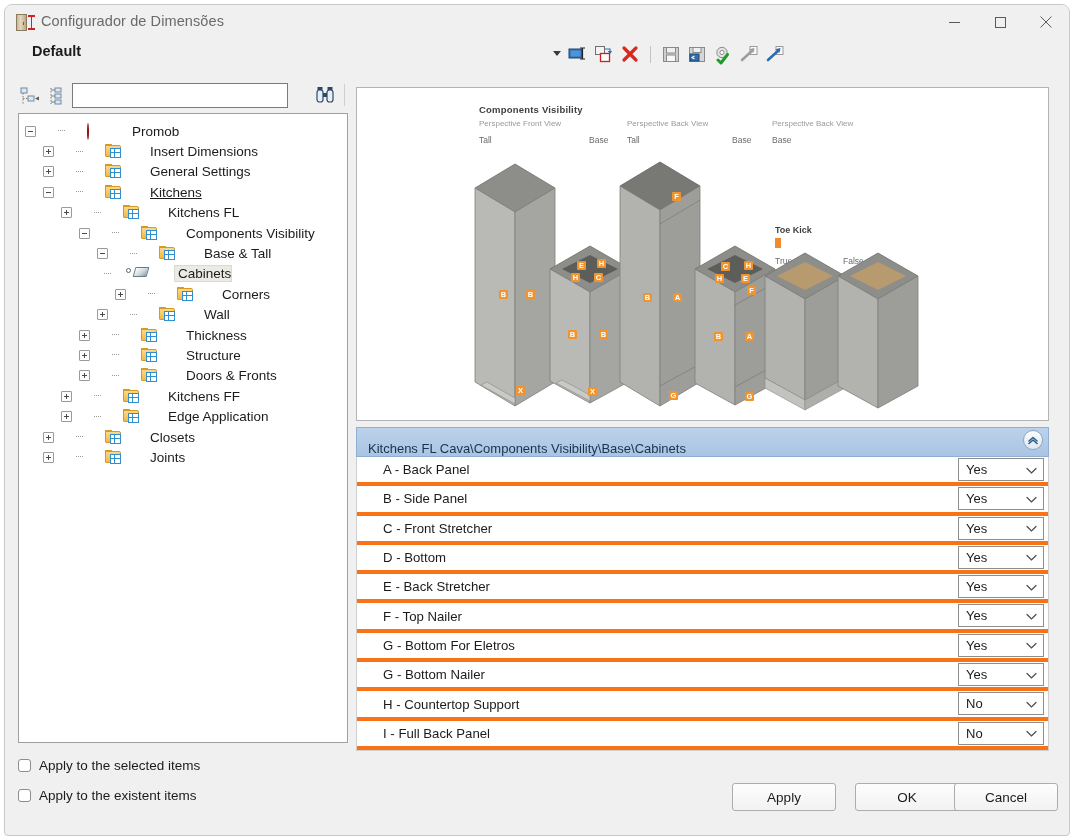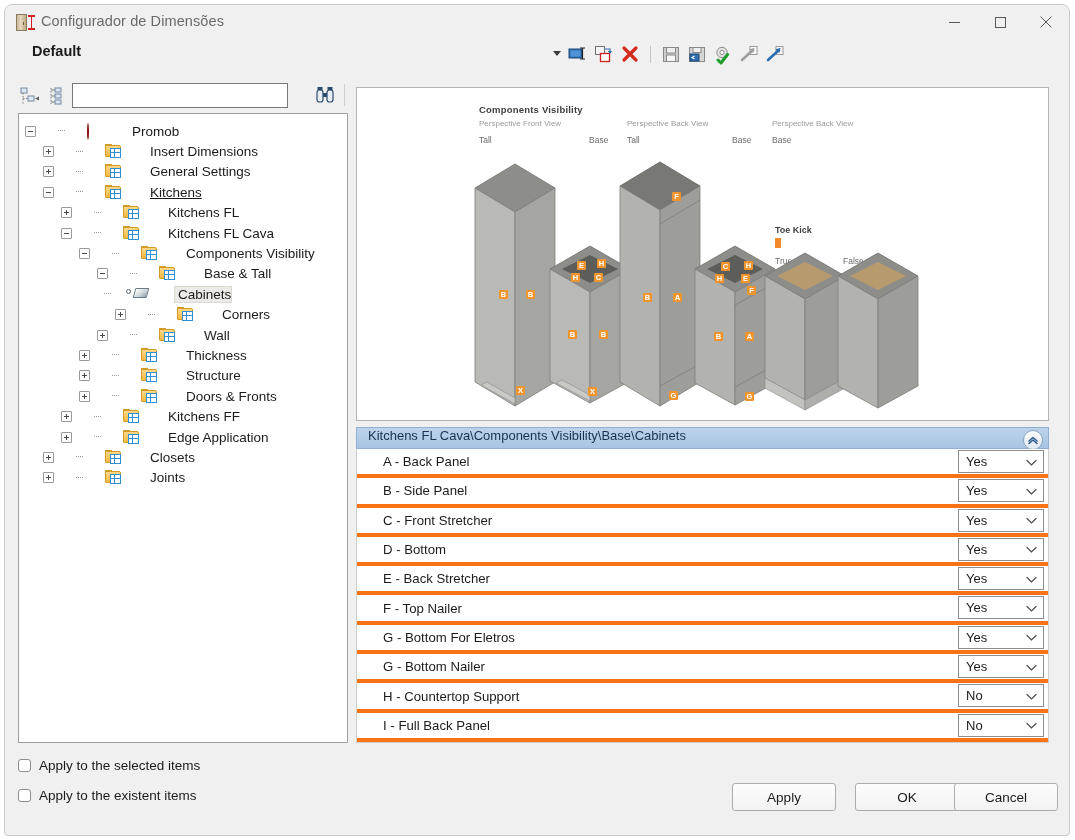--- a/index.html
+++ b/index.html
@@ -173,24 +173,24 @@
   .letter{
     position:absolute;background:#f0952e;color:#fff;font-size:7.5px;font-weight:bold;
     width:9px;height:9px;line-height:9px;text-align:center;border-radius:1px;
   }
   .cab{position:absolute;}
   .cab svg{display:block;}
 
   
   .propwrap{position:absolute;left:351px;top:422px;width:693px;height:289px;}
   .prop-header{
-    position:relative;height:22px;
+    position:relative;height:30px;
     background:linear-gradient(180deg,#bcd2ea 0%,#a9c4e3 100%);
     border:1px solid #8fb0d4;box-sizing:border-box;
-    display:flex;align-items:flex-start;
+    display:flex;align-items:flex-end;
   }
   .prop-header .ptitle{font-size:13px;color:#17334f;padding-left:11px;}
   .collapse-btn{
     position:absolute;right:5px;top:2px;width:20px;height:20px;border-radius:50%;
     background:linear-gradient(180deg,#fdfdfd,#dfe7f1);
     border:1px solid #8aa7c6;box-sizing:border-box;
     display:flex;align-items:center;justify-content:center;
   }
   .rows{background:#fff;border:1px solid #cfcfcf;border-top:0;box-sizing:border-box;}
   .prow{
@@ -389,26 +389,20 @@
             <span class="expander"></span>
             <span class="dots"></span>
             <span class="ico"><span class="folder"><span class="tab"></span><span class="back"></span><span class="grid"></span></span></span>
             <span class="lbl">Kitchens</span>
           </div>
           <div class="node" style="padding-left: 42px;">
             <span class="expander plus"></span>
             <span class="dots"></span>
             <span class="ico"><span class="folder"><span class="tab"></span><span class="back"></span><span class="grid"></span></span></span>
             <span class="lbl">Kitchens FL</span>
-          </div>
-          <div class="node" style="padding-left: 42px;">
-            <span class="expander"></span>
-            <span class="dots"></span>
-            <span class="ico"><span class="folder"><span class="tab"></span><span class="back"></span><span class="grid"></span></span></span>
-            <span class="lbl">Kitchens FL Cava</span>
           </div>
           <div class="node" style="padding-left: 60px;">
             <span class="expander"></span>
             <span class="dots"></span>
             <span class="ico"><span class="folder"><span class="tab"></span><span class="back"></span><span class="grid"></span></span></span>
             <span class="lbl">Components Visibility</span>
           </div>
           <div class="node" style="padding-left: 78px;">
             <span class="expander"></span>
             <span class="dots"></span>

